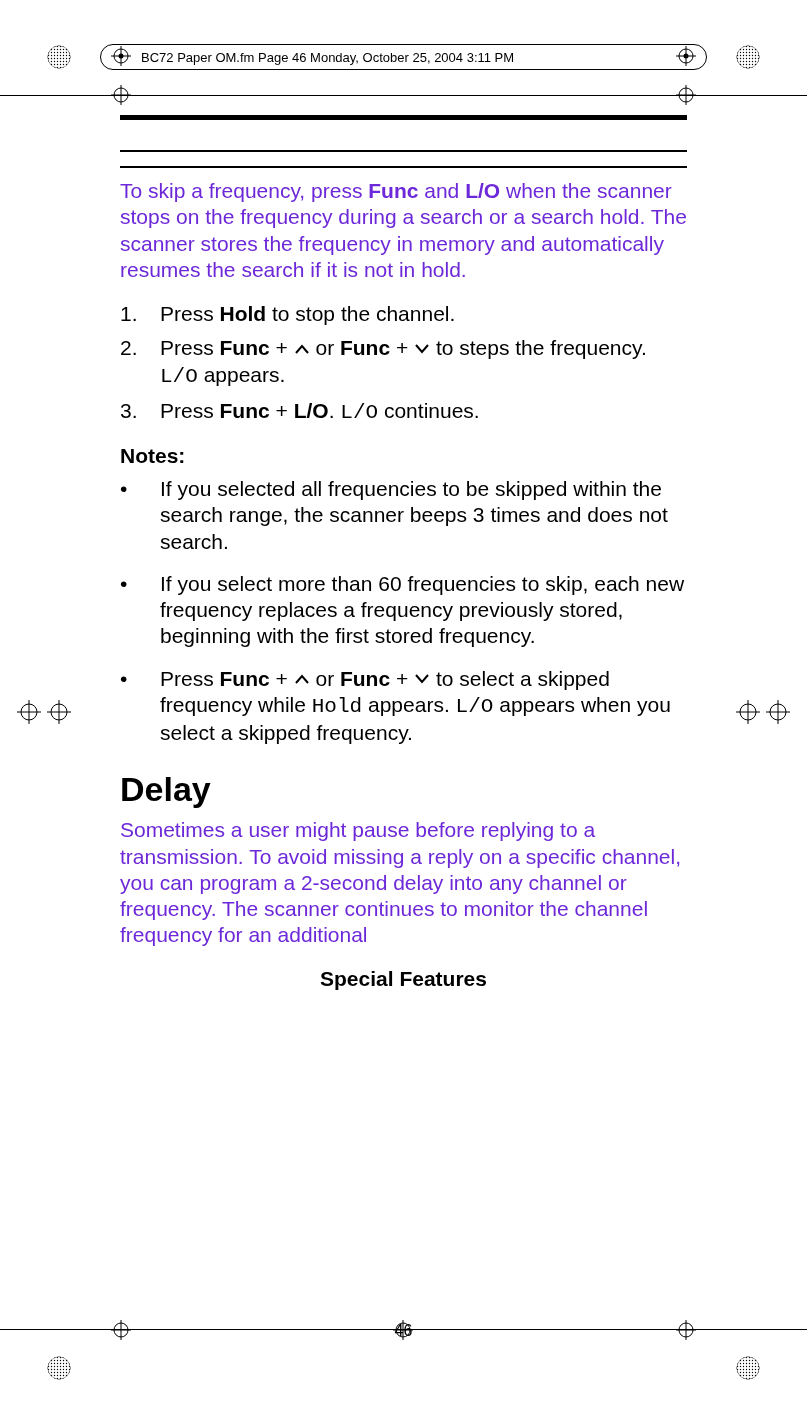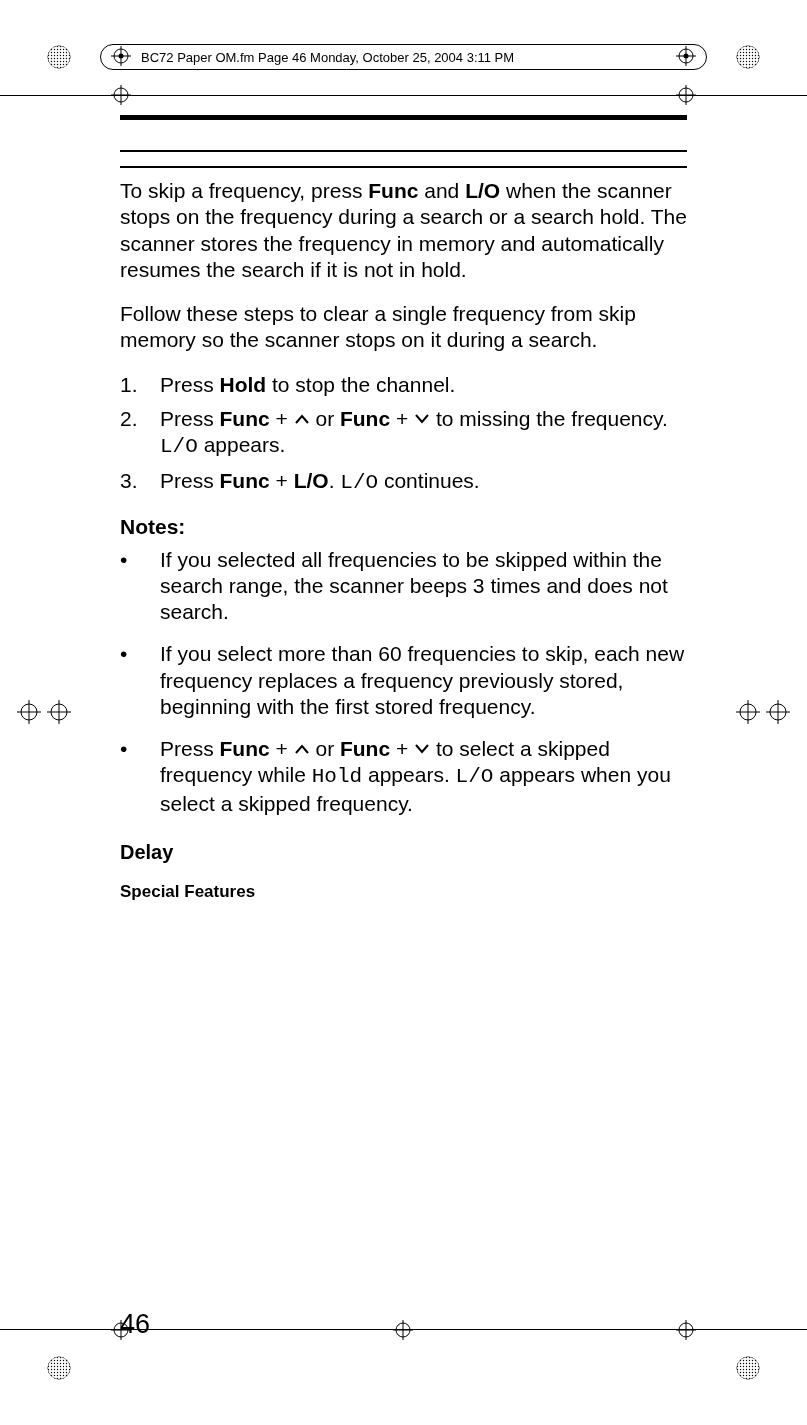--- a/index.html
+++ b/index.html
@@ -48,21 +48,21 @@
     border-top: 2px solid #000;
     margin-bottom: 20px;
   }
   .thin-rule-above {
     border-top: 2px solid #000;
     margin-bottom: 10px;
   }
   .body-text {
     font-size: 21px;
     line-height: 1.25;
-    color: #000000;
+    color: #6d28d9;
     margin-bottom: 18px;
   }
   .list {
     margin-bottom: 18px;
   }
   .list-item {
     display: flex;
     font-size: 21px;
     line-height: 1.25;
     margin-bottom: 8px;
@@ -72,37 +72,38 @@
   }
   .list-content {
     flex: 1;
   }
   .notes-label {
     font-size: 21px;
     margin-bottom: 8px;
     font-weight: bold;
   }
   .heading {
-    font-size: 20px;
+    font-size: 34px;
     font-weight: bold;
     margin-top: 24px;
     margin-bottom: 8px;
   }
   .footer-title {
-    font-size: 17px;
+    font-size: 21px;
     font-weight: bold;
-    text-align: left;
+    text-align: center;
     margin-top: 18px;
   }
   .page-num {
     position: absolute;
     bottom: -5px;
     left: 0;
     right: 0;
-    font-size: 27px;
+    text-align: center;
+    font-size: 16px;
   }
   .mono { font-family: "Courier New", monospace; }
   .bold { font-weight: bold; }
   .chev {
     display: inline-block;
     vertical-align: middle;
     position: relative;
     top: -1px;
   }
 </style>
@@ -218,37 +219,36 @@
 
 <div class="content-area">
   <div class="thick-rule"></div>
   <div class="thin-rule" style="margin-bottom:14px;"></div>
   <div class="thin-rule-above"></div>
 
   <p class="body-text">
     <span>To skip a frequency, press </span><span class="bold">Func</span><span> and </span><span class="bold">L/O</span><span> when the scanner stops on the frequency during a search or a search hold. The scanner stores the frequency in memory and automatically resumes the search if it is not in hold.</span>
   </p>
 
-  <p class="body-text">Follow these steps to clear a single frequency from skip memory so the scanner stops on it during a search.</p>
 
   <div class="list">
     <div class="list-item">
       <div class="list-num">1.</div>
       <div class="list-content">
         <span>Press </span><span class="bold">Hold</span><span> to stop the channel.</span>
       </div>
     </div>
     <div class="list-item">
       <div class="list-num">2.</div>
       <div class="list-content">
         <span>Press </span><span class="bold">Func</span><span> + </span><svg class="chev" width="16" height="12">
             <polyline points="2,10 8,3 14,10" fill="none" stroke="#000" stroke-width="2"></polyline>
           </svg><span> or </span><span class="bold">Func</span><span> + </span><svg class="chev" width="16" height="12">
             <polyline points="2,2 8,9 14,2" fill="none" stroke="#000" stroke-width="2"></polyline>
-          </svg><span> to missing the frequency. </span><span class="mono">L/O</span><span> appears.</span>
+          </svg><span> to steps the frequency. </span><span class="mono">L/O</span><span> appears.</span>
       </div>
     </div>
     <div class="list-item">
       <div class="list-num">3.</div>
       <div class="list-content">
         <span>Press </span><span class="bold">Func</span><span> + </span><span class="bold">L/O</span><span>. </span><span class="mono">L/O</span><span> continues.</span>
       </div>
     </div>
   </div>
 
@@ -271,17 +271,18 @@
             <polyline points="2,10 8,3 14,10" fill="none" stroke="#000" stroke-width="2"></polyline>
           </svg><span> or </span><span class="bold">Func</span><span> + </span><svg class="chev" width="16" height="12">
             <polyline points="2,2 8,9 14,2" fill="none" stroke="#000" stroke-width="2"></polyline>
           </svg><span> to select a skipped frequency while </span><span class="mono">Hold</span><span> appears. </span><span class="mono">L/O</span><span> appears when you select a skipped frequency.</span>
       </div>
     </div>
   </div>
 
   <h2 class="heading">Delay</h2>
 
+  <p class="body-text">Sometimes a user might pause before replying to a transmission. To avoid missing a reply on a specific channel, you can program a 2-second delay into any channel or frequency. The scanner continues to monitor the channel frequency for an additional</p>
 
   <div class="footer-title">Special Features</div>
 
   <div class="page-num">46</div>
 </div>
 
 </body></html>

